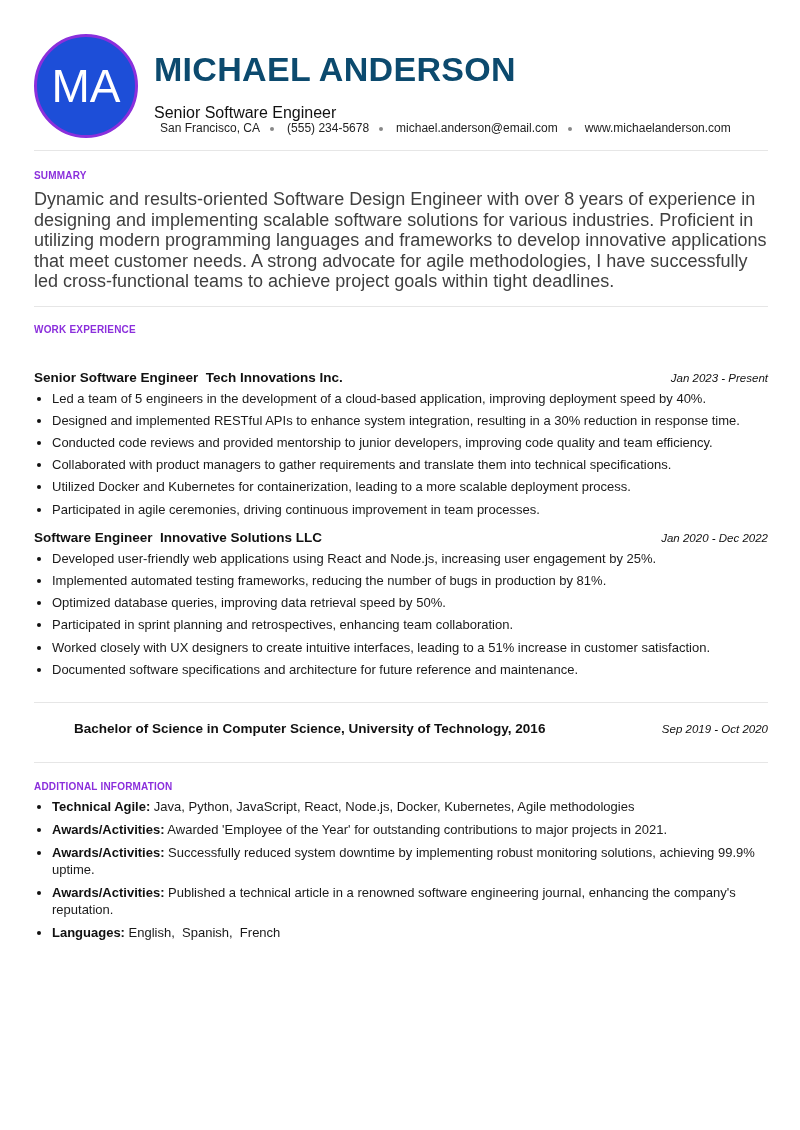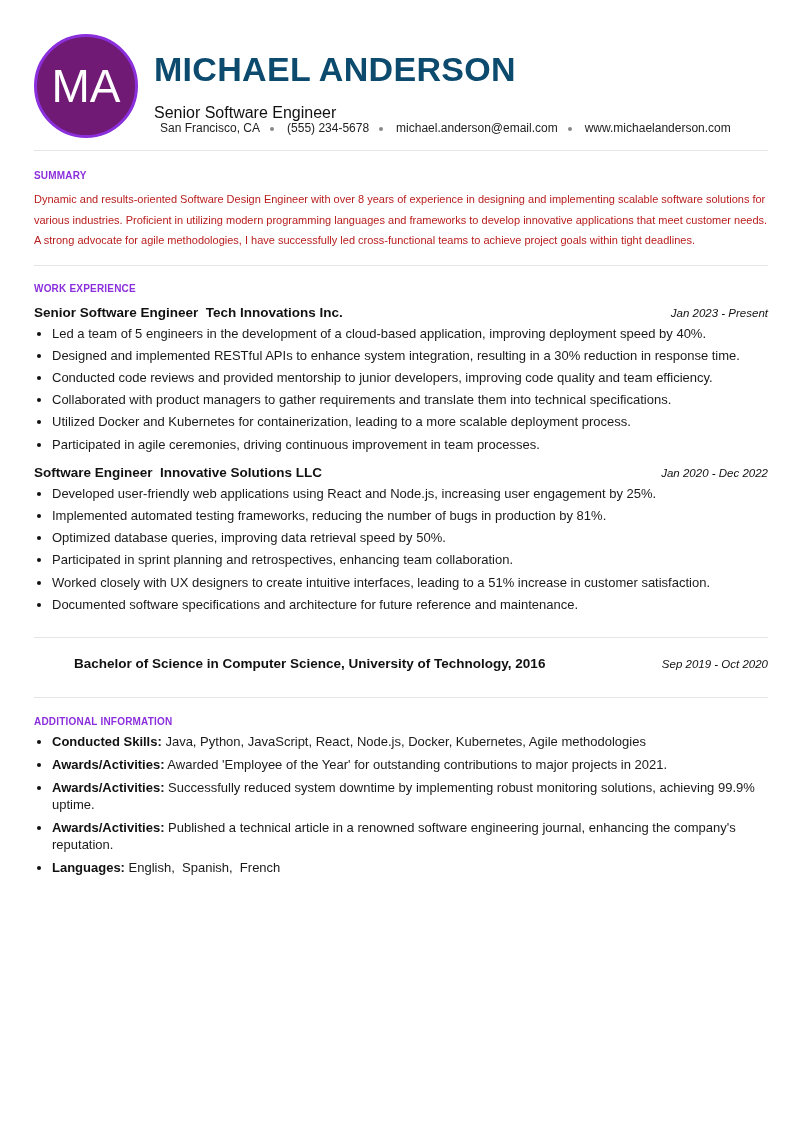--- a/index.html
+++ b/index.html
@@ -2,32 +2,32 @@
 <html><head>
   <meta charset="utf-8">
   <style>
     * { box-sizing: border-box; margin: 0; padding: 0; }
     html, body { width: 800px; height: 1130px; background: #ffffff; }
     body { font-family: "Liberation Sans", "DejaVu Sans", sans-serif; color: #1a1a1a; position: relative; overflow: hidden; }
     .page { position: absolute; left: 34px; top: 0; width: 734px; }
 
     .header { position: relative; height: 150px; }
     .avatar { position: absolute; left: 0; top: 34px; width: 104px; height: 104px; border-radius: 50%;
-      background: #701a75; border: 3px solid #8b2fdc; display: flex; align-items: center; justify-content: center; }
+      background: #1d4ed8; border: 3px solid #8b2fdc; display: flex; align-items: center; justify-content: center; }
     .avatar span { color: #ffffff; font-size: 46px; font-weight: 400; letter-spacing: 0px; }
     .name { position: absolute; left: 120px; top: 50px; font-size: 34px; font-weight: 700; color: #0c4a6e; letter-spacing: 0.3px; }
     .job-title { position: absolute; left: 120px; top: 104px; font-size: 16px; color: #111; }
     .contact { position: absolute; left: 126px; top: 121px; font-size: 12px; color: #222; display: flex; align-items: center; white-space: nowrap; }
     .contact .item { display: inline-block; }
     .contact .dot { display: inline-block; width: 4px; height: 4px; border-radius: 50%; background: #888; margin: 0 13px 0 10px; position: relative; top: 1px; }
 
     .divider { height: 1px; background: #e6e6e6; width: 734px; }
 
     .section-title { font-size: 10px; font-weight: 700; color: #8b2fdc; letter-spacing: 0.2px; }
-    .summary-text { font-size: 11px; line-height: 20.5px; color: #b91c1c; margin-top: 8px; }
+    .summary-text { font-size: 18px; line-height: 20.5px; color: #404040; margin-top: 8px; }
 
     .job-head { display: flex; justify-content: space-between; align-items: baseline; }
     .job-head .role { font-size: 13.5px; font-weight: 700; color: #111; }
     .job-head .date { font-size: 11.5px; font-style: italic; color: #111; }
 
     ul.bullets { list-style: none; }
     ul.bullets li { position: relative; padding-left: 18px; font-size: 13px; line-height: 17px; color: #1a1a1a; }
     ul.bullets li::before { content: ""; position: absolute; left: 3px; top: 7px; width: 4px; height: 4px; border-radius: 50%; background: #111; }
     .exp-bullets li { margin-top: 5.2px; }
     .add-bullets li { margin-top: 6px; }
@@ -66,21 +66,21 @@
     <p class="summary-text">Dynamic and results-oriented Software Design Engineer with over 8 years of experience in designing and implementing scalable software solutions for various industries. Proficient in utilizing modern programming languages and frameworks to develop innovative applications that meet customer needs. A strong advocate for agile methodologies, I have successfully led cross-functional teams to achieve project goals within tight deadlines.</p>
   </div>
 
   <div class="divider" style="margin-top:14px;"></div>
 
   <div style="margin-top:17px;">
     <div class="section-title">WORK EXPERIENCE</div>
 
     <div style="margin-top:11px;">
       <div class="job-head">
-        <span class="role" style="white-space:pre;">Senior Software Engineer  Tech Innovations Inc.</span>
+        <span class="role" style="white-space:pre;margin-top:24px;">Senior Software Engineer  Tech Innovations Inc.</span>
         <span class="date">Jan 2023 - Present</span>
       </div>
       <ul class="bullets exp-bullets">
         <li>Led a team of 5 engineers in the development of a cloud-based application, improving deployment speed by 40%.</li>
         <li>Designed and implemented RESTful APIs to enhance system integration, resulting in a 30% reduction in response time.</li>
         <li>Conducted code reviews and provided mentorship to junior developers, improving code quality and team efficiency.</li>
         <li>Collaborated with product managers to gather requirements and translate them into technical specifications.</li>
         <li>Utilized Docker and Kubernetes for containerization, leading to a more scalable deployment process.</li>
         <li>Participated in agile ceremonies, driving continuous improvement in team processes.</li>
       </ul>
@@ -109,21 +109,21 @@
       <span class="degree">Bachelor of Science in Computer Science, University of Technology, 2016</span>
       <span class="date">Sep 2019 - Oct 2020</span>
     </div>
   </div>
 
   <div class="divider" style="margin-top:26px;"></div>
 
   <div style="margin-top:18px;">
     <div class="section-title">ADDITIONAL INFORMATION</div>
     <ul class="bullets add-bullets" style="margin-top:4px;">
-      <li><b>Conducted Skills:</b><span style="white-space:pre-wrap;"> Java, Python, JavaScript, React, Node.js, Docker, Kubernetes, Agile methodologies</span></li>
+      <li><b>Technical Agile:</b><span style="white-space:pre-wrap;"> Java, Python, JavaScript, React, Node.js, Docker, Kubernetes, Agile methodologies</span></li>
       <li><b>Awards/Activities:</b><span style="white-space:pre-wrap;"> Awarded 'Employee of the Year' for outstanding contributions to major projects in 2021.</span></li>
       <li><b>Awards/Activities:</b><span style="white-space:pre-wrap;"> Successfully reduced system downtime by implementing robust monitoring solutions, achieving 99.9% uptime.</span></li>
       <li><b>Awards/Activities:</b><span style="white-space:pre-wrap;"> Published a technical article in a renowned software engineering journal, enhancing the company's reputation.</span></li>
       <li><b>Languages:</b><span style="white-space:pre-wrap;"> English,  Spanish,  French</span></li>
     </ul>
   </div>
 
 </div>
 
 </body></html>

